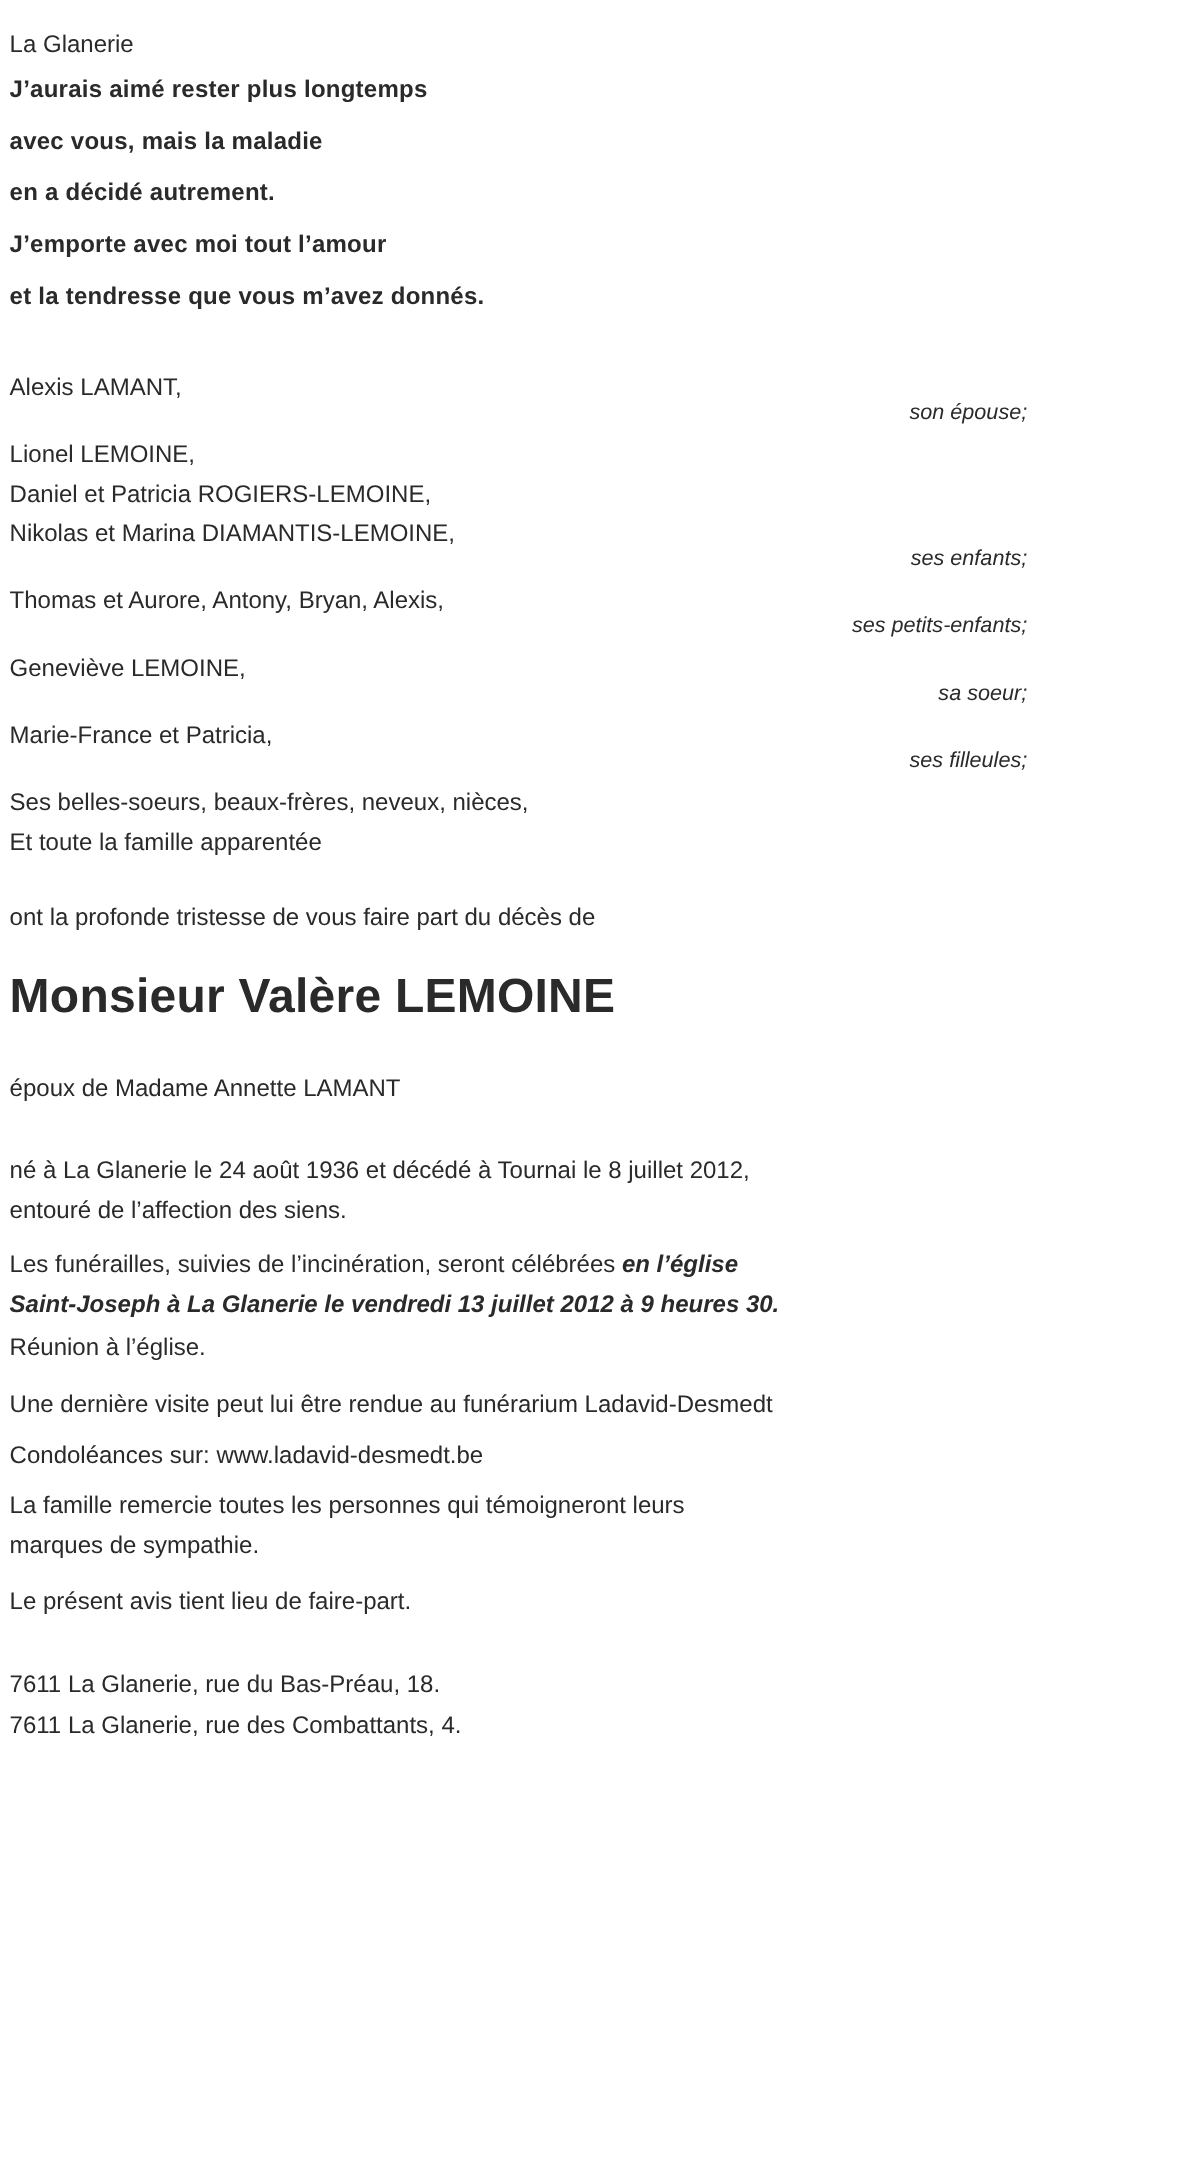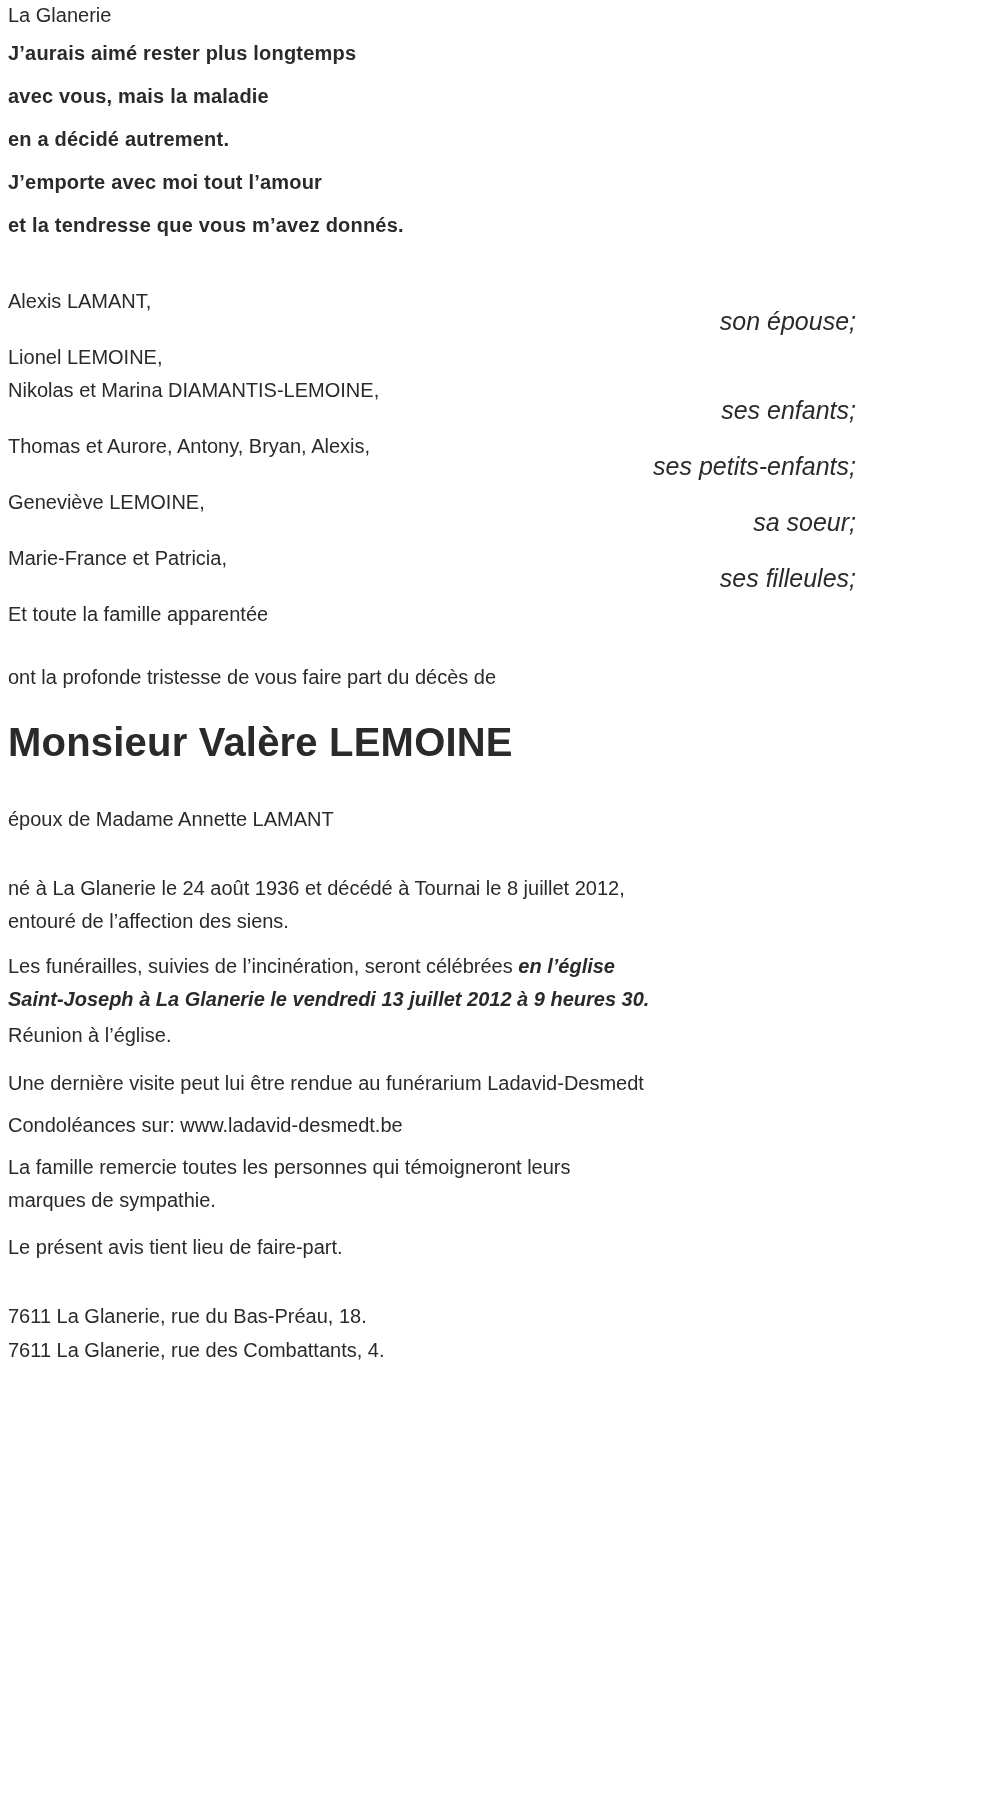--- a/index.html
+++ b/index.html
@@ -9,40 +9,40 @@
     width: 1000px;
     min-height: 1817px;
     background: var(--background, #ffffff);
     color: var(--text-color, #2a2a2a);
     font-family: "Liberation Sans", "DejaVu Sans", sans-serif;
     font-size: 20px;
   }
   .page {
     width: 1000px;
     height: 1744px;
-    padding: 0 0 0 8px;
+    padding: 22px 0 0 8px;
     overflow: hidden;
   }
   .content { width: 848px; }
   p { margin: 0; }
 
   .place-line { line-height: 30px; }
 
   .poem { margin-top: 2px; font-weight: bold; }
   .poem p { line-height: 43px; letter-spacing: 0.2px; }
 
   .family { margin-top: 38px; }
   .name-line { line-height: 33px; }
   .role-line {
     line-height: 23px;
     margin-top: -8px;
     margin-bottom: 8px;
     text-align: right;
     font-style: italic;
-    font-size: 25px;
+    font-size: 18px;
   }
 
   .announcement { margin-top: 30px; line-height: 33px; }
 
   .deceased-name {
     margin-top: 26px;
     font-size: 40px;
     font-weight: bold;
     line-height: 45px;
     letter-spacing: 0.2px;
@@ -82,40 +82,42 @@
 
     <section class="family">
 
       <div class="family-group">
         <p class="name-line">Alexis LAMANT,</p>
         <p class="role-line">son épouse;</p>
       </div>
 
       <div class="family-group">
         <p class="name-line">Lionel LEMOINE,</p>
+        <p class="name-line">Daniel et Patricia ROGIERS-LEMOINE,</p>
         <p class="name-line">Nikolas et Marina DIAMANTIS-LEMOINE,</p>
         <p class="role-line">ses enfants;</p>
       </div>
 
       <div class="family-group">
         <p class="name-line">Thomas et Aurore, Antony, Bryan, Alexis,</p>
         <p class="role-line">ses petits-enfants;</p>
       </div>
 
       <div class="family-group">
         <p class="name-line">Geneviève LEMOINE,</p>
         <p class="role-line">sa soeur;</p>
       </div>
 
       <div class="family-group">
         <p class="name-line">Marie-France et Patricia,</p>
         <p class="role-line">ses filleules;</p>
       </div>
 
       <div class="family-group">
+        <p class="name-line">Ses belles-soeurs, beaux-frères, neveux, nièces,</p>
         <p class="name-line">Et toute la famille apparentée</p>
       </div>
 
     </section>
 
     <p class="announcement">ont la profonde tristesse de vous faire part du décès de</p>
 
     <h1 class="deceased-name">Monsieur Valère LEMOINE</h1>
 
     <p class="spouse-line">époux de Madame Annette LAMANT</p>

